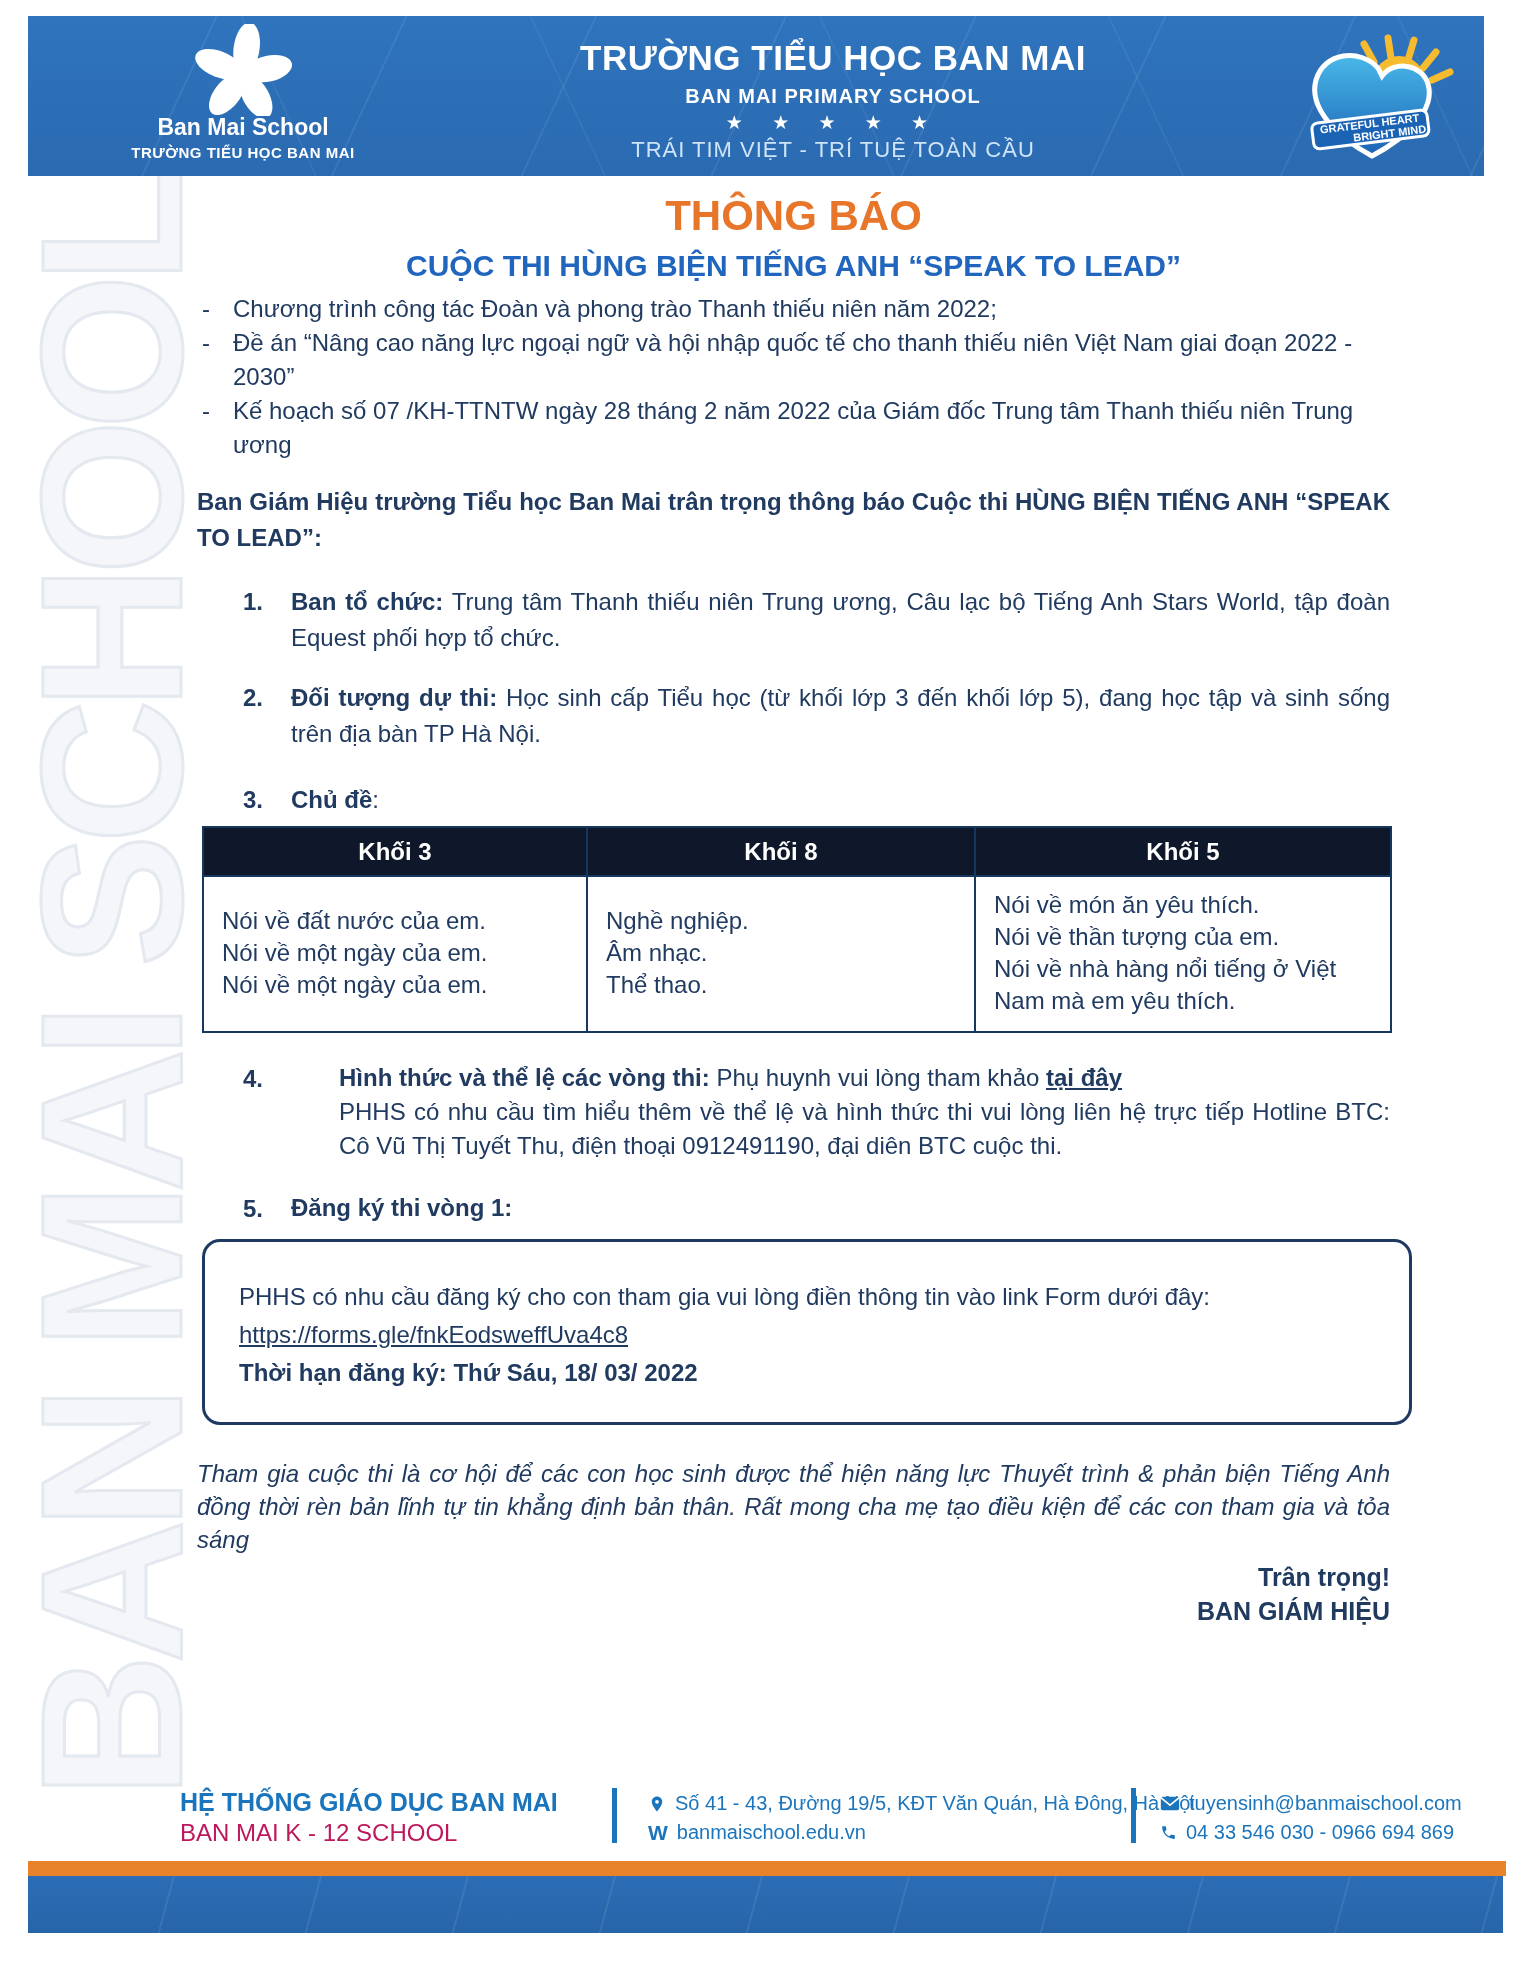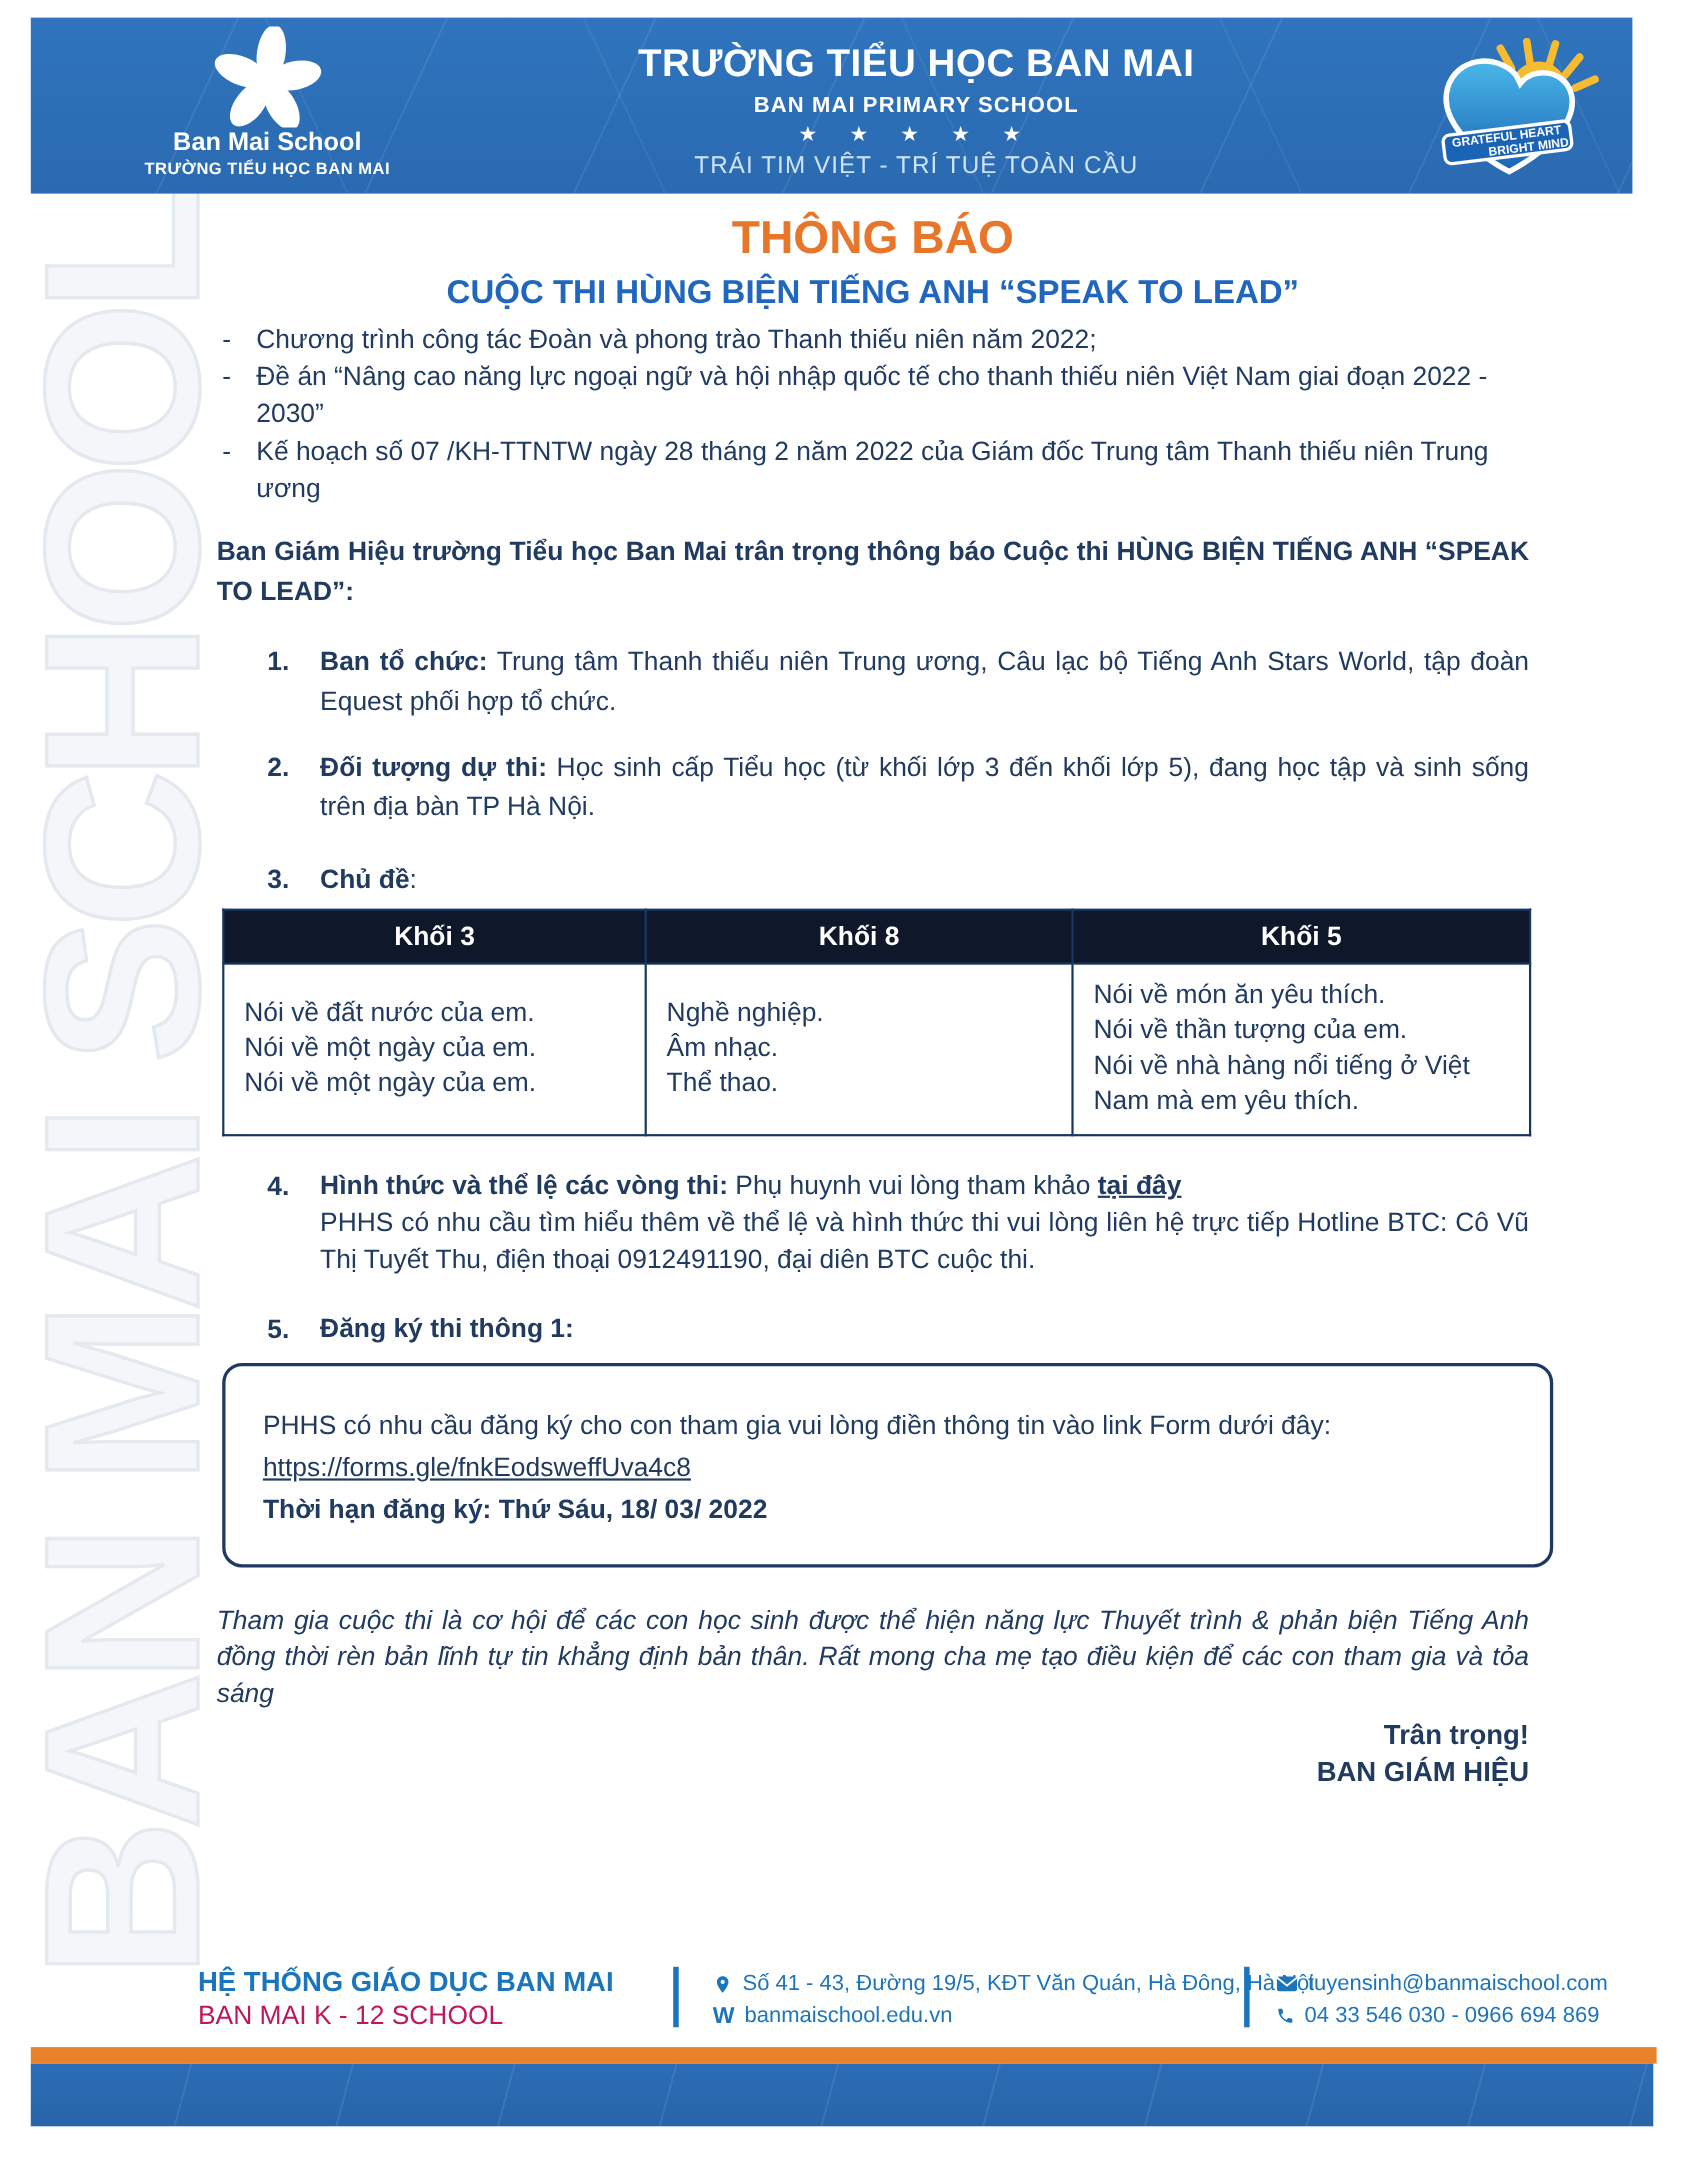--- a/index.html
+++ b/index.html
@@ -195,29 +195,29 @@
           <div>Nói về món ăn yêu thích.</div>
           <div>Nói về thần tượng của em.</div>
           <div>Nói về nhà hàng nổi tiếng ở Việt Nam mà em yêu thích.</div>
         </td>
       </tr>
     </tbody>
       </table>
 
     <div class="nitem mt28">
       <span class="num">4.</span>
-      <div class="body" style="line-height:34px;">
+      <div class="body" style="line-height:34px;margin-left:48px;">
         <b class="lbl">Hình thức và thể lệ các vòng thi:</b><span> Phụ huynh vui lòng tham khảo </span><a class="link-inline" href="#">tại đây</a>
         <span class="item4-rest">PHHS có nhu cầu tìm hiểu thêm về thể lệ và hình thức thi vui lòng liên hệ trực tiếp Hotline BTC: Cô Vũ Thị Tuyết Thu, điện thoại 0912491190, đại diên BTC cuộc thi.</span>
       </div>
     </div>
 
     <div class="nitem mt28">
       <span class="num">5.</span>
-      <div class="body" style="line-height:34px;"><b class="lbl">Đăng ký thi thông 1:</b></div>
+      <div class="body" style="line-height:34px;"><b class="lbl">Đăng ký thi vòng 1:</b></div>
     </div>
 
     <div class="regbox">
       <div>PHHS có nhu cầu đăng ký cho con tham gia vui lòng điền thông tin vào link Form dưới đây:</div>
       <a class="link" href="#">https://forms.gle/fnkEodsweffUva4c8</a>
       <div class="deadline">Thời hạn đăng ký: Thứ Sáu, 18/ 03/ 2022</div>
     </div>
 
     <p class="closing-p">Tham gia cuộc thi là cơ hội để các con học sinh được thể hiện năng lực Thuyết trình &amp; phản biện Tiếng Anh đồng thời rèn bản lĩnh tự tin khẳng định bản thân. Rất mong cha mẹ tạo điều kiện để các con tham gia và tỏa sáng</p>
     <div class="regards">Trân trọng!</div>

